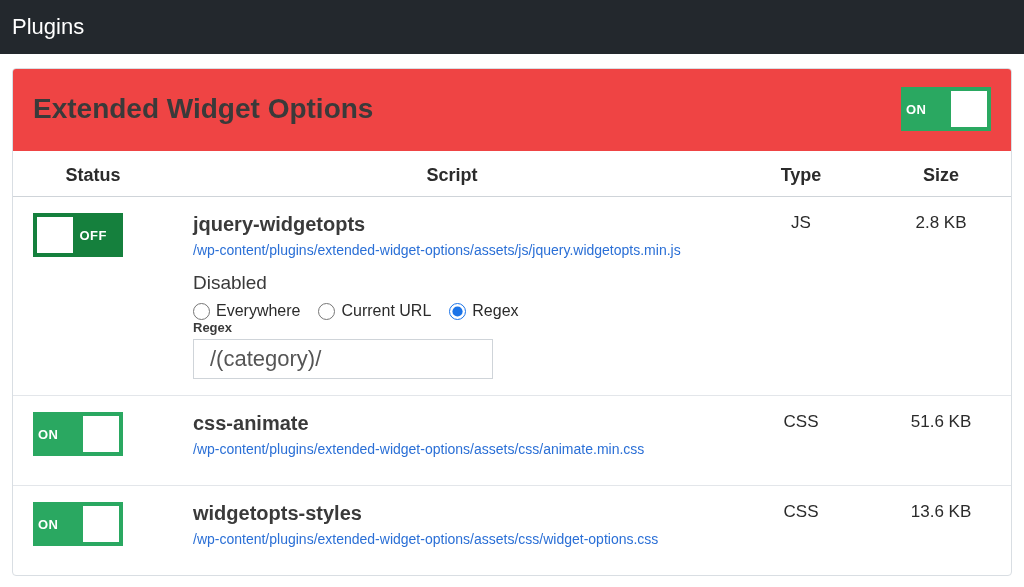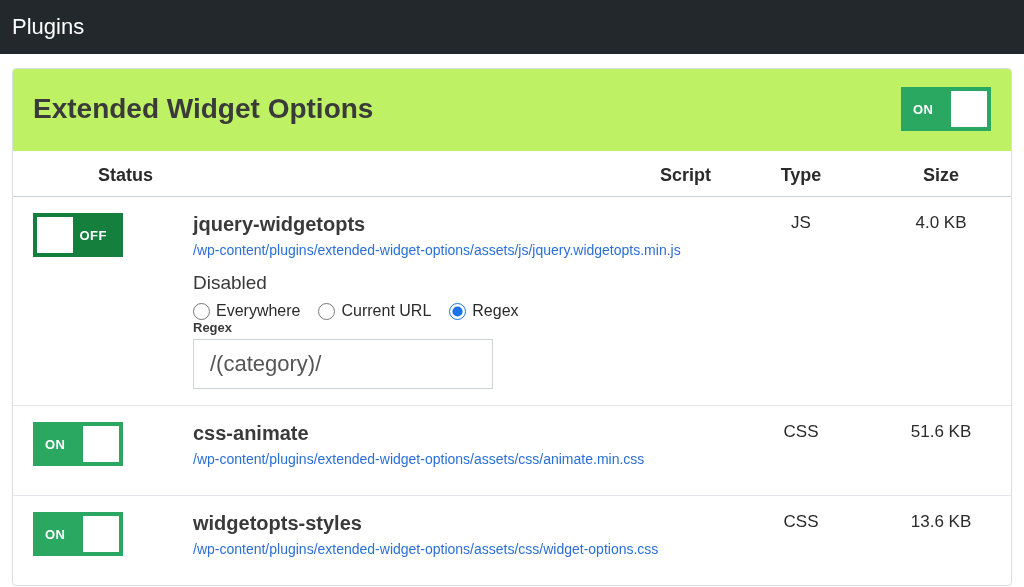--- a/index.html
+++ b/index.html
@@ -1,46 +1,46 @@
 <!DOCTYPE html>
 <html><head>
 <meta charset="utf-8">
 <style>
   * { box-sizing: border-box; margin: 0; padding: 0; }
   html, body { width: 1024px; height: 587px; font-family: -apple-system, BlinkMacSystemFont, "Segoe UI", Helvetica, Arial, sans-serif; background: #fff; color: #2b2b2b; }
   .header-bar { background: #23282d; color: #fff; padding: 14px 12px; font-size: 22px; }
   .panel-wrap { padding: 14px 12px 0 12px; }
   .plugin-card { border: 1px solid #d9dee3; border-radius: 4px; overflow: hidden; }
-  .plugin-head { background: #bef264; padding: 18px 20px 20px 20px; display: flex; align-items: center; justify-content: space-between; }
+  .plugin-head { background: #ef4444; padding: 18px 20px 20px 20px; display: flex; align-items: center; justify-content: space-between; }
   .plugin-title { font-size: 28px; font-weight: 700; color: #3a3a3a; }
   .toggle { display: inline-flex; align-items: center; width: 90px; height: 44px; border: 2px solid rgba(0,0,0,0); cursor: pointer; position: relative; }
   .toggle .knob { width: 36px; height: 36px; background: #fff; position: absolute; top: 2px; }
   .toggle .lbl { position: absolute; font-size: 13px; font-weight: 700; color: #fff; letter-spacing: 0.5px; }
   .toggle.on { background: #2aa861; }
   .toggle.on .knob { right: 2px; }
-  .toggle.on .lbl { left: 10px; }
+  .toggle.on .lbl { left: 3px; }
   .toggle.off { background: #15803d; }
   .toggle.off .knob { left: 2px; }
   .toggle.off .lbl { right: 14px; }
 
   table.scripts { width: 100%; border-collapse: collapse; }
-  table.scripts thead th { text-align: right; font-size: 18px; font-weight: 700; color: #2b2b2b; padding: 14px 20px 10px 20px; border-bottom: 1px solid #cfd4d9; }
+  table.scripts thead th { text-align: center; font-size: 18px; font-weight: 700; color: #2b2b2b; padding: 14px 20px 10px 20px; border-bottom: 1px solid #cfd4d9; }
   table.scripts thead th.col-type, table.scripts thead th.col-size { text-align: center; width: 140px; }
   table.scripts td { padding: 16px 20px; border-bottom: 1px solid #e3e6ea; vertical-align: top; font-size: 17px; }
   table.scripts tbody tr:last-child td { border-bottom: none; }
   td.col-status { width: 160px; }
   td.col-type, td.col-size { text-align: center; color: #2b2b2b; font-size: 18px; }
   .script-name { font-size: 20px; font-weight: 700; color: #3a3a3a; margin-bottom: 4px; }
   .script-path { font-size: 14px; color: #2a6fd6; text-decoration: none; display: inline-block; margin-bottom: 12px; }
   .disabled-block .subhead { font-size: 19px; color: #3a3a3a; margin: 2px 0 8px 0; }
   .radios { display: flex; gap: 18px; align-items: center; }
   .radio-opt { display: flex; align-items: center; gap: 6px; font-size: 16px; color: #2b2b2b; }
   .radio-opt input { width: 17px; height: 17px; accent-color: #1a73e8; }
   .regex-label { font-size: 13px; font-weight: 700; color: #3a3a3a; margin-bottom: 4px; display: block; }
-  .regex-input { width: 300px; height: 50px; border: 1px solid #cfd4d9; background: #fff; padding: 0 16px; font-size: 22px; color: #555; }
+  .regex-input { width: 300px; height: 40px; border: 1px solid #cfd4d9; background: #fff; padding: 0 16px; font-size: 22px; color: #555; }
 </style>
 </head>
 <body>
 
 <div class="header-bar">
   <span>Plugins</span>
 </div>
 
 <div class="panel-wrap">
   <div class="plugin-card">
@@ -88,21 +88,21 @@
                 <label class="radio-opt">
                   <input type="radio" name="dis0" checked="" style="">
                   <span>Regex</span>
                 </label>
               </div>
               <label class="regex-label">Regex</label>
               <input class="regex-input" type="text" value="/(category)/" style="">
             </div>
           </td>
           <td class="col-type">JS</td>
-          <td class="col-size">4.0 KB</td>
+          <td class="col-size">2.8 KB</td>
         </tr>
 
         <tr>
           <td class="col-status">
             <div class="toggle on">
               <span class="lbl">ON</span>
               <span class="knob"></span>
             </div>
           </td>
           <td class="col-script">

